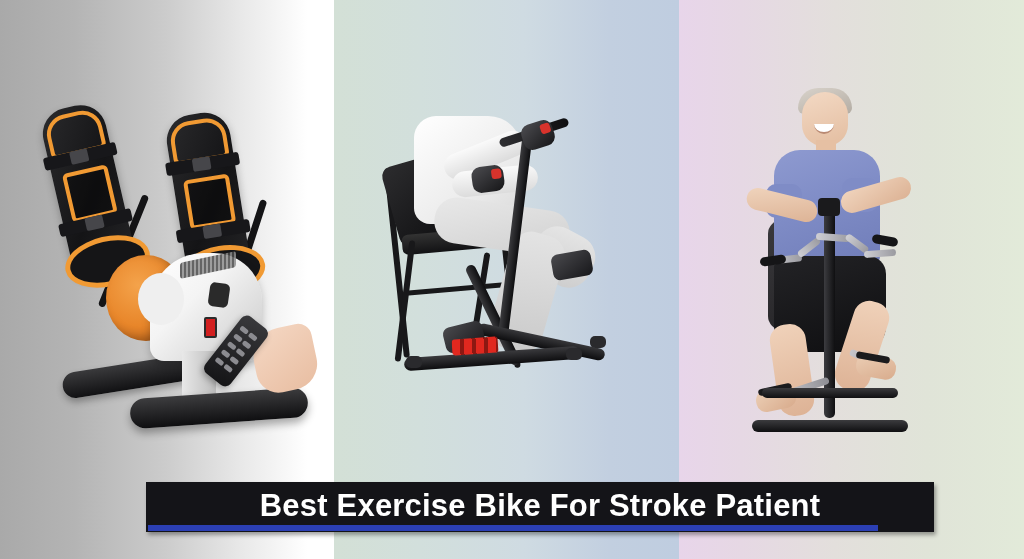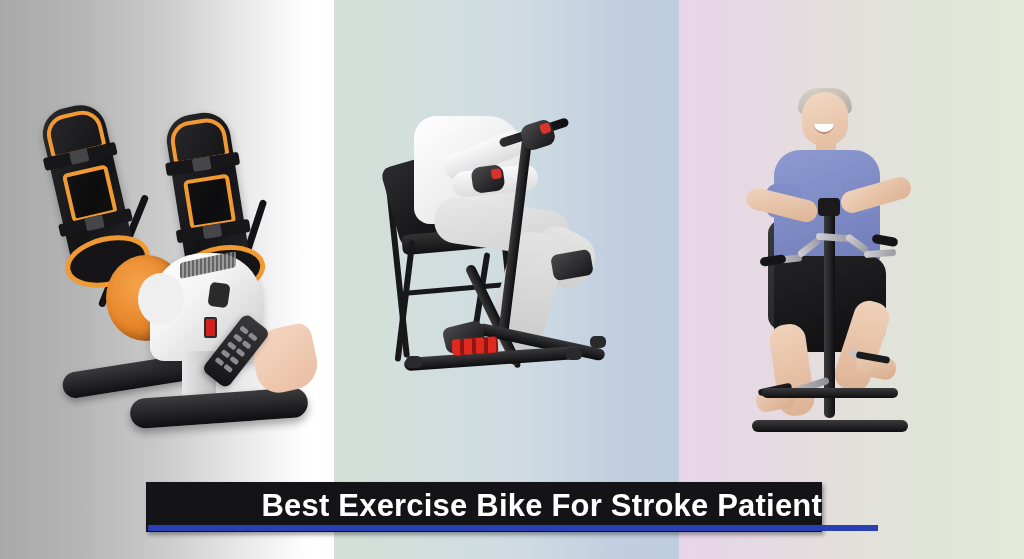--- a/index.html
+++ b/index.html
@@ -109,22 +109,22 @@
   .r-zig span{position:absolute;height:7px;background:linear-gradient(90deg,#cfcfd4,#9a9aa0);border-radius:4px;}
   .r-grip{position:absolute;width:26px;height:9px;background:#151517;border-radius:5px;}
   .r-cap{position:absolute;left:78px;top:110px;width:22px;height:18px;background:#1a1a1c;border-radius:4px;}
   .r-cross{position:absolute;left:22px;top:300px;width:136px;height:10px;background:linear-gradient(180deg,#3a3a3d,#101012);border-radius:5px;}
   .r-tbase{position:absolute;left:12px;top:332px;width:156px;height:12px;background:linear-gradient(180deg,#3b3b3e,#0f0f11);border-radius:6px;}
   .r-pedarm{position:absolute;width:48px;height:7px;background:linear-gradient(90deg,#c7c7cc,#8e8e94);border-radius:4px;}
   #r-pa-1{left:42px;top:296px;transform:rotate(-18deg);}
   #r-pa-2{left:108px;top:270px;transform:rotate(24deg);}
 
   
-  .banner{position:absolute;left:146px;top:482px;width:676px;height:50px;
-    background:#141418;box-shadow:2px 3px 4px rgba(0,0,0,.35);display:flex;align-items:center;justify-content:flex-end;}
+  .banner{position:absolute;left:146px;top:482px;width:788px;height:50px;
+    background:#141418;box-shadow:2px 3px 4px rgba(0,0,0,.35);display:flex;align-items:center;justify-content:center;}
   .banner-text{color:#ffffff;font-size:31px;font-weight:700;letter-spacing:.2px;line-height:1;
     font-family:"Liberation Sans",sans-serif;white-space:nowrap;margin-bottom:3px;}
   .banner-rule{position:absolute;left:148px;top:525px;width:730px;height:6px;background:#2b3fb4;}
 </style>
 </head>
 <body>
 
 <div class="stage">
 
   <div class="panels">

